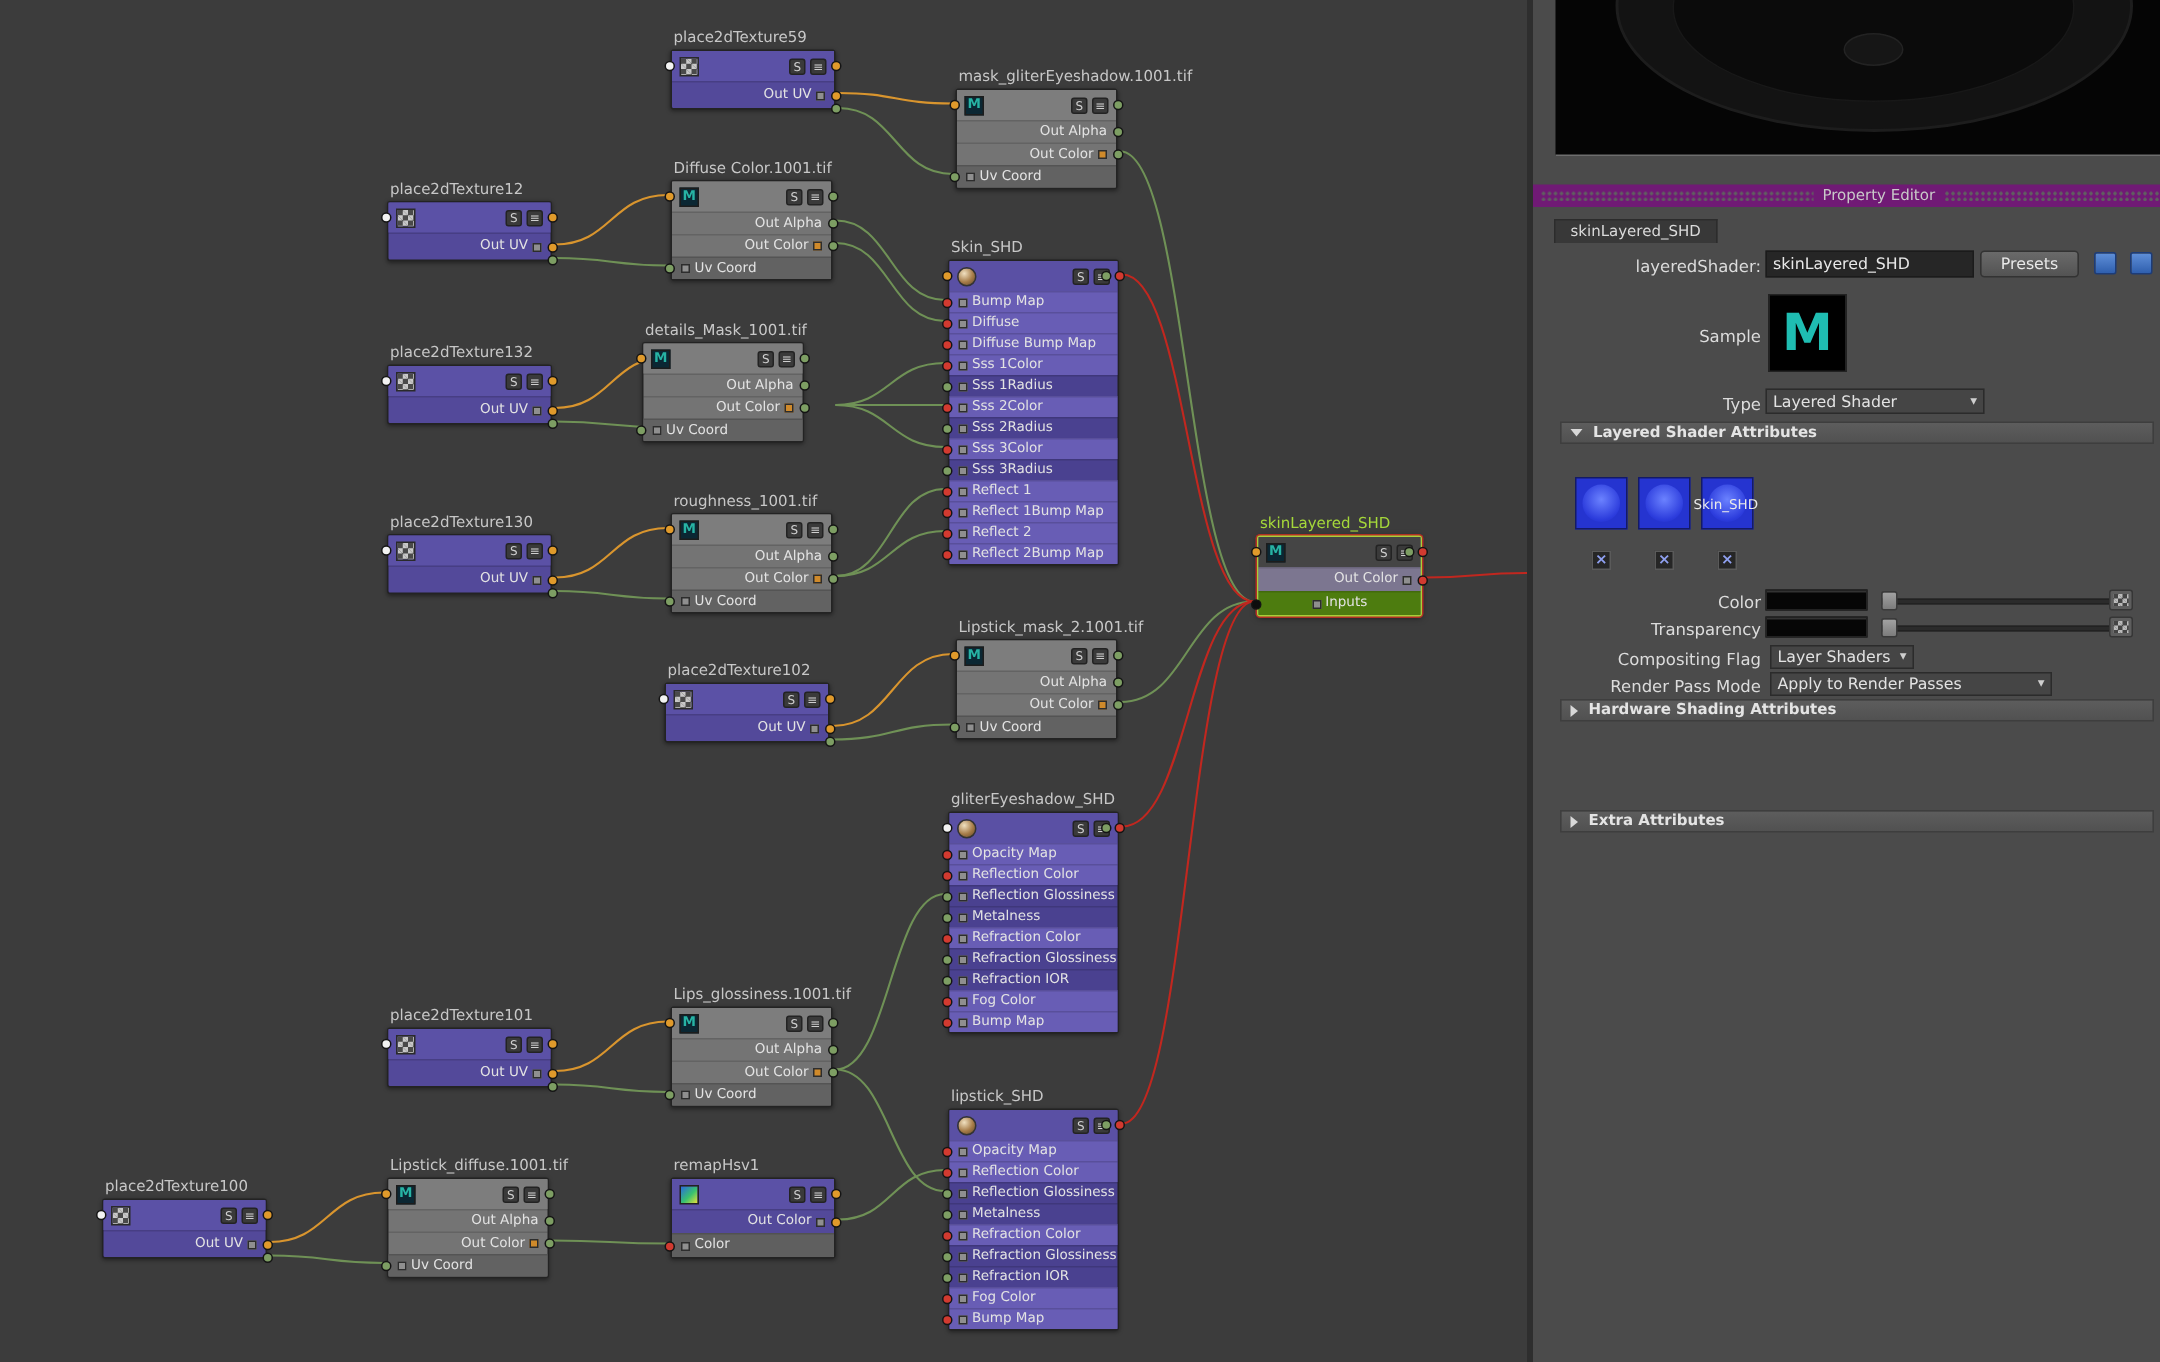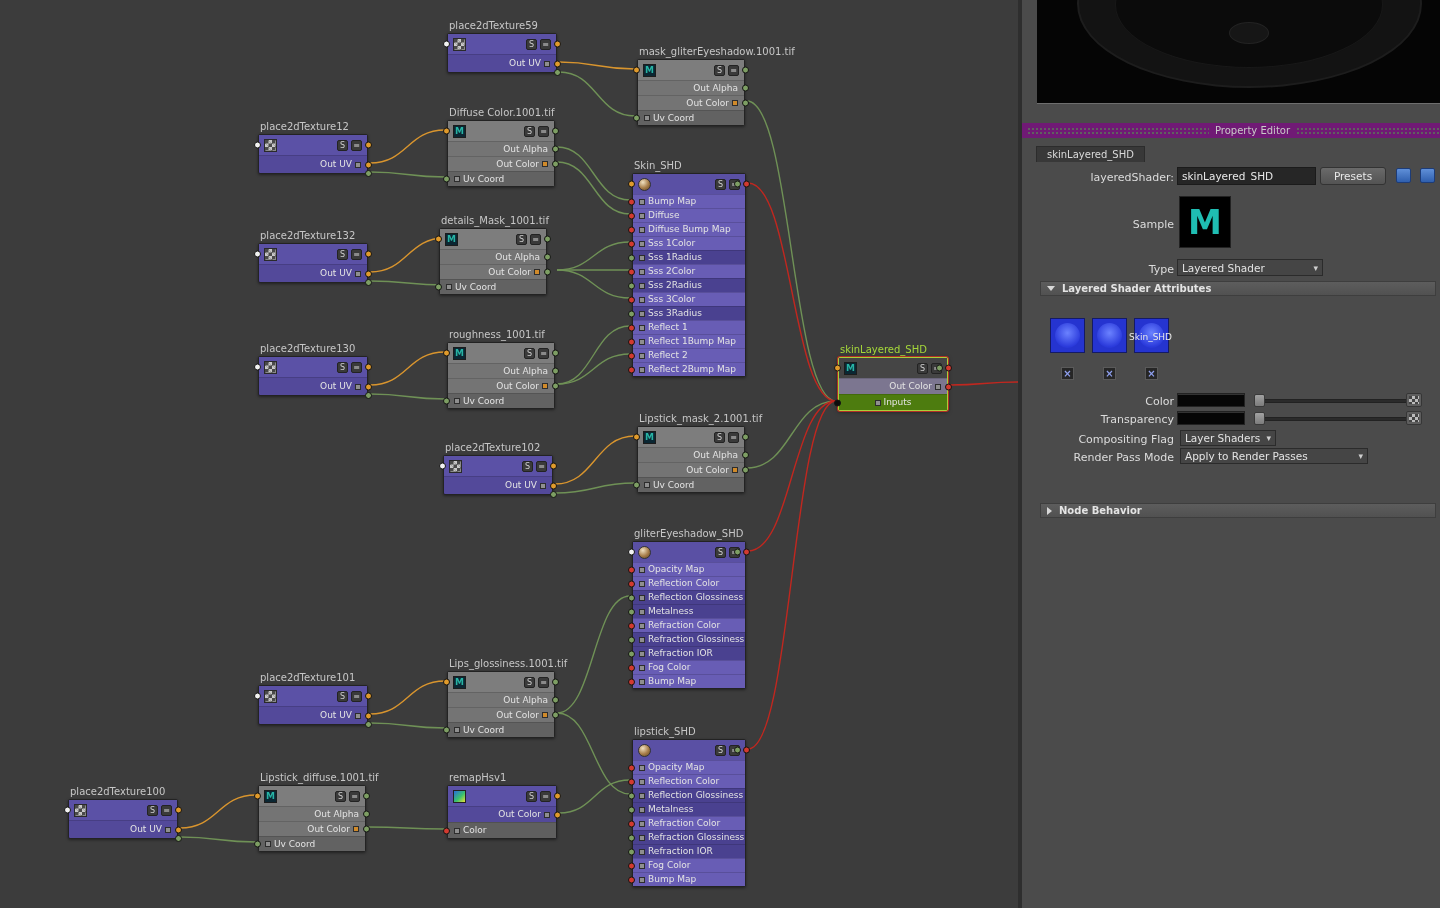--- a/index.html
+++ b/index.html
@@ -212,21 +212,21 @@
         <span class="sbadge">≡</span>
         <span class="port p-orange r"></span>
       </div>
       <div class="nrow ar">
         <span class="rl">Out UV</span>
         <span class="sq q-dark"></span>
         <span class="port p-orange r"></span>
       </div>
       <span class="port p-green below"></span>
     </div>
-    <div class="node file" style="left: 439px; top: 228px; width: 108px;">
+    <div class="node file" style="left: 428px; top: 228px; width: 108px;">
       <div class="ntitle">details_Mask_1001.tif</div>
       <div class="nheader">
         <span class="port p-orange l"></span>
         <span class="icon ic-file">M</span>
         <span class="flexsp"></span>
         <span class="sbadge">S</span>
         <span class="sbadge">≡</span>
         <span class="port p-green r"></span>
       </div>
       <div class="nrow ar">
@@ -719,17 +719,21 @@
     <span>Layer Shaders</span>
     <span class="chev">▾</span>
   </div>
 
   <div class="pe-label" style="top:451px">Render Pass Mode</div>
   <div class="dropdown" style="left:158px;top:448px;width:188px;height:16px">
     <span>Apply to Render Passes</span>
     <span class="chev">▾</span>
   </div>
 
-  <div class="secbar" style="top:503px">
+  <div class="secbar" style="top:466px">
     <div class="tri-r"></div>
-    <span>Node Behavior</span>
+    <span>Hardware Shading Attributes</span>
+  </div>
+  <div class="secbar" style="top:540px">
+    <div class="tri-r"></div>
+    <span>Extra Attributes</span>
   </div>
 </div>
 
 </body></html>

